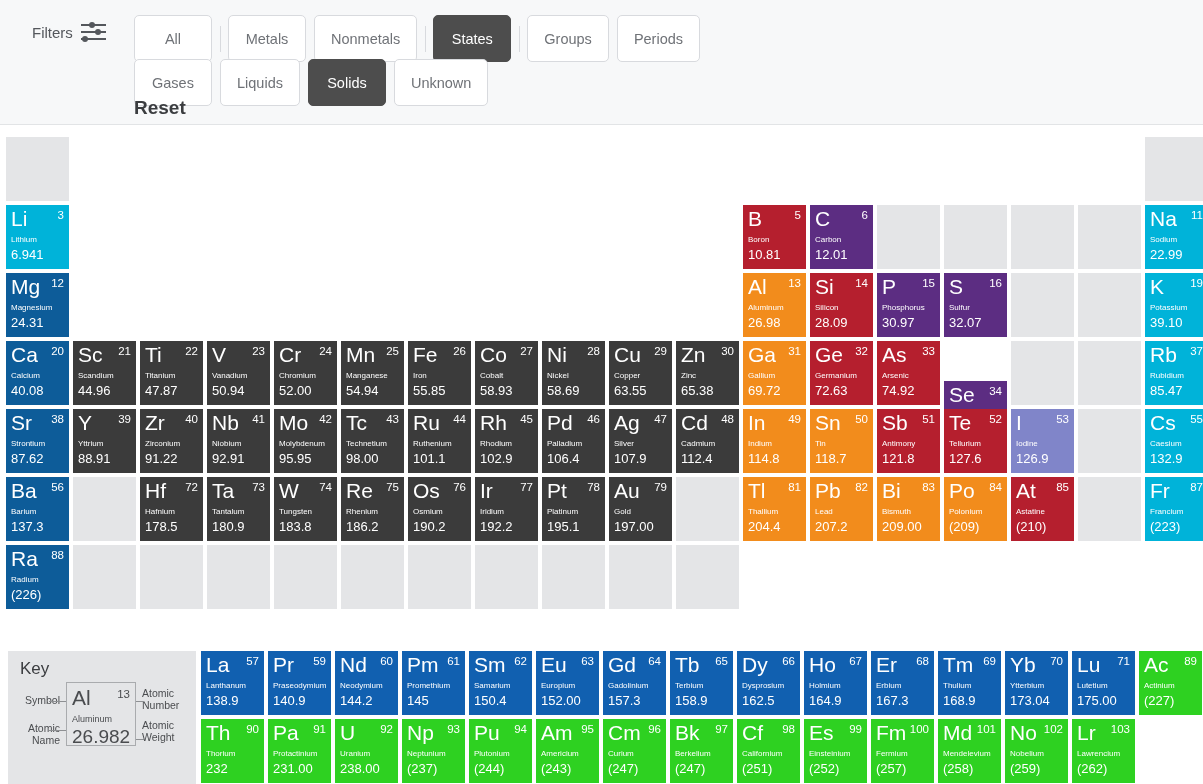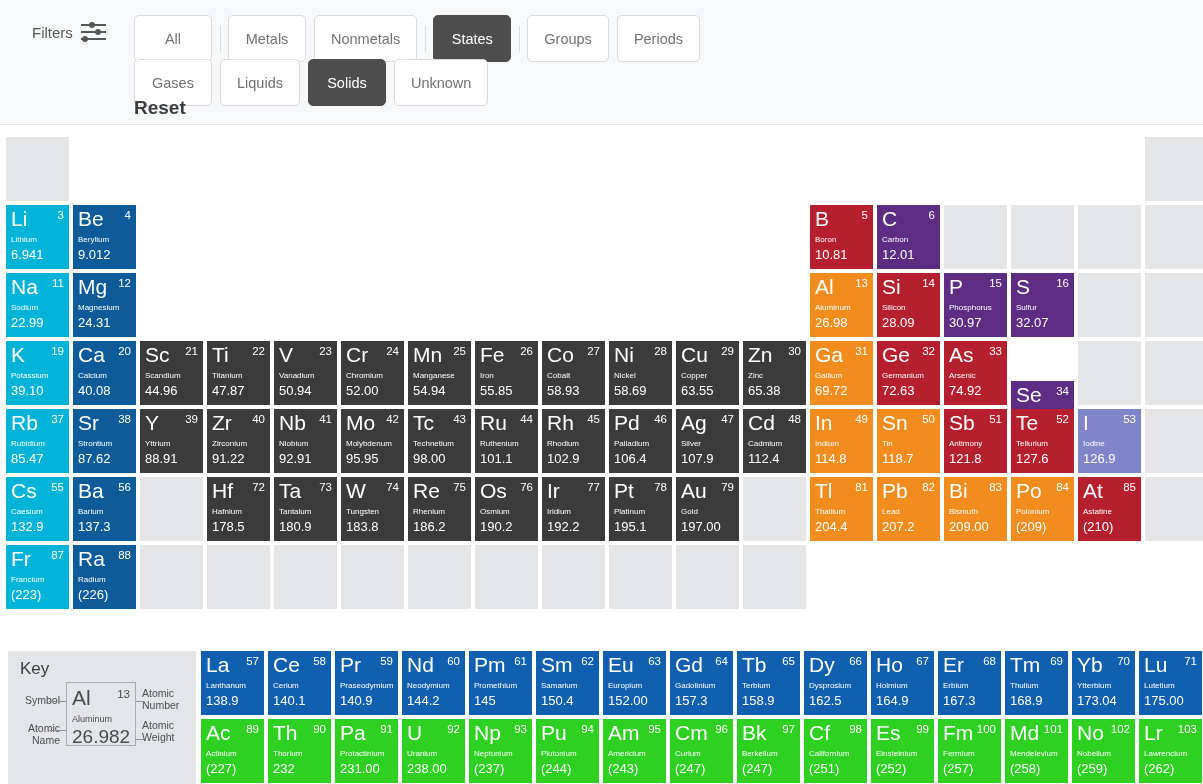--- a/index.html
+++ b/index.html
@@ -212,26 +212,20 @@
     <div class="cell empty"></div>
     <div class="cell empty"></div>
     <div class="cell empty"></div>
     <div class="cell placeholder"></div>
     <div class="cell el" style="background: rgb(0, 179, 217);">
       <span class="sym">Li</span>
       <span class="num">3</span>
       <span class="nm">Lithium</span>
       <span class="wt">6.941</span>
     </div>
-    <div class="cell el" style="background: rgb(13, 92, 153);">
-      <span class="sym">Be</span>
-      <span class="num">4</span>
-      <span class="nm">Berylium</span>
-      <span class="wt">9.012</span>
-    </div>
     <div class="cell empty"></div>
     <div class="cell empty"></div>
     <div class="cell empty"></div>
     <div class="cell empty"></div>
     <div class="cell empty"></div>
     <div class="cell empty"></div>
     <div class="cell empty"></div>
     <div class="cell empty"></div>
     <div class="cell empty"></div>
     <div class="cell empty"></div>
@@ -647,26 +641,20 @@
 </div>
 
 <div id="fblock-grid">
     <div class="cell el" style="background: rgb(17, 96, 176);">
       <span class="sym">La</span>
       <span class="num">57</span>
       <span class="nm">Lanthanum</span>
       <span class="wt">138.9</span>
     </div>
     <div class="cell el" style="background: rgb(17, 96, 176);">
-      <span class="sym">Ce</span>
-      <span class="num">58</span>
-      <span class="nm">Cerium</span>
-      <span class="wt">140.1</span>
-    </div>
-    <div class="cell el" style="background: rgb(17, 96, 176);">
       <span class="sym">Pr</span>
       <span class="num">59</span>
       <span class="nm">Praseodymium</span>
       <span class="wt">140.9</span>
     </div>
     <div class="cell el" style="background: rgb(17, 96, 176);">
       <span class="sym">Nd</span>
       <span class="num">60</span>
       <span class="nm">Neodymium</span>
       <span class="wt">144.2</span>

